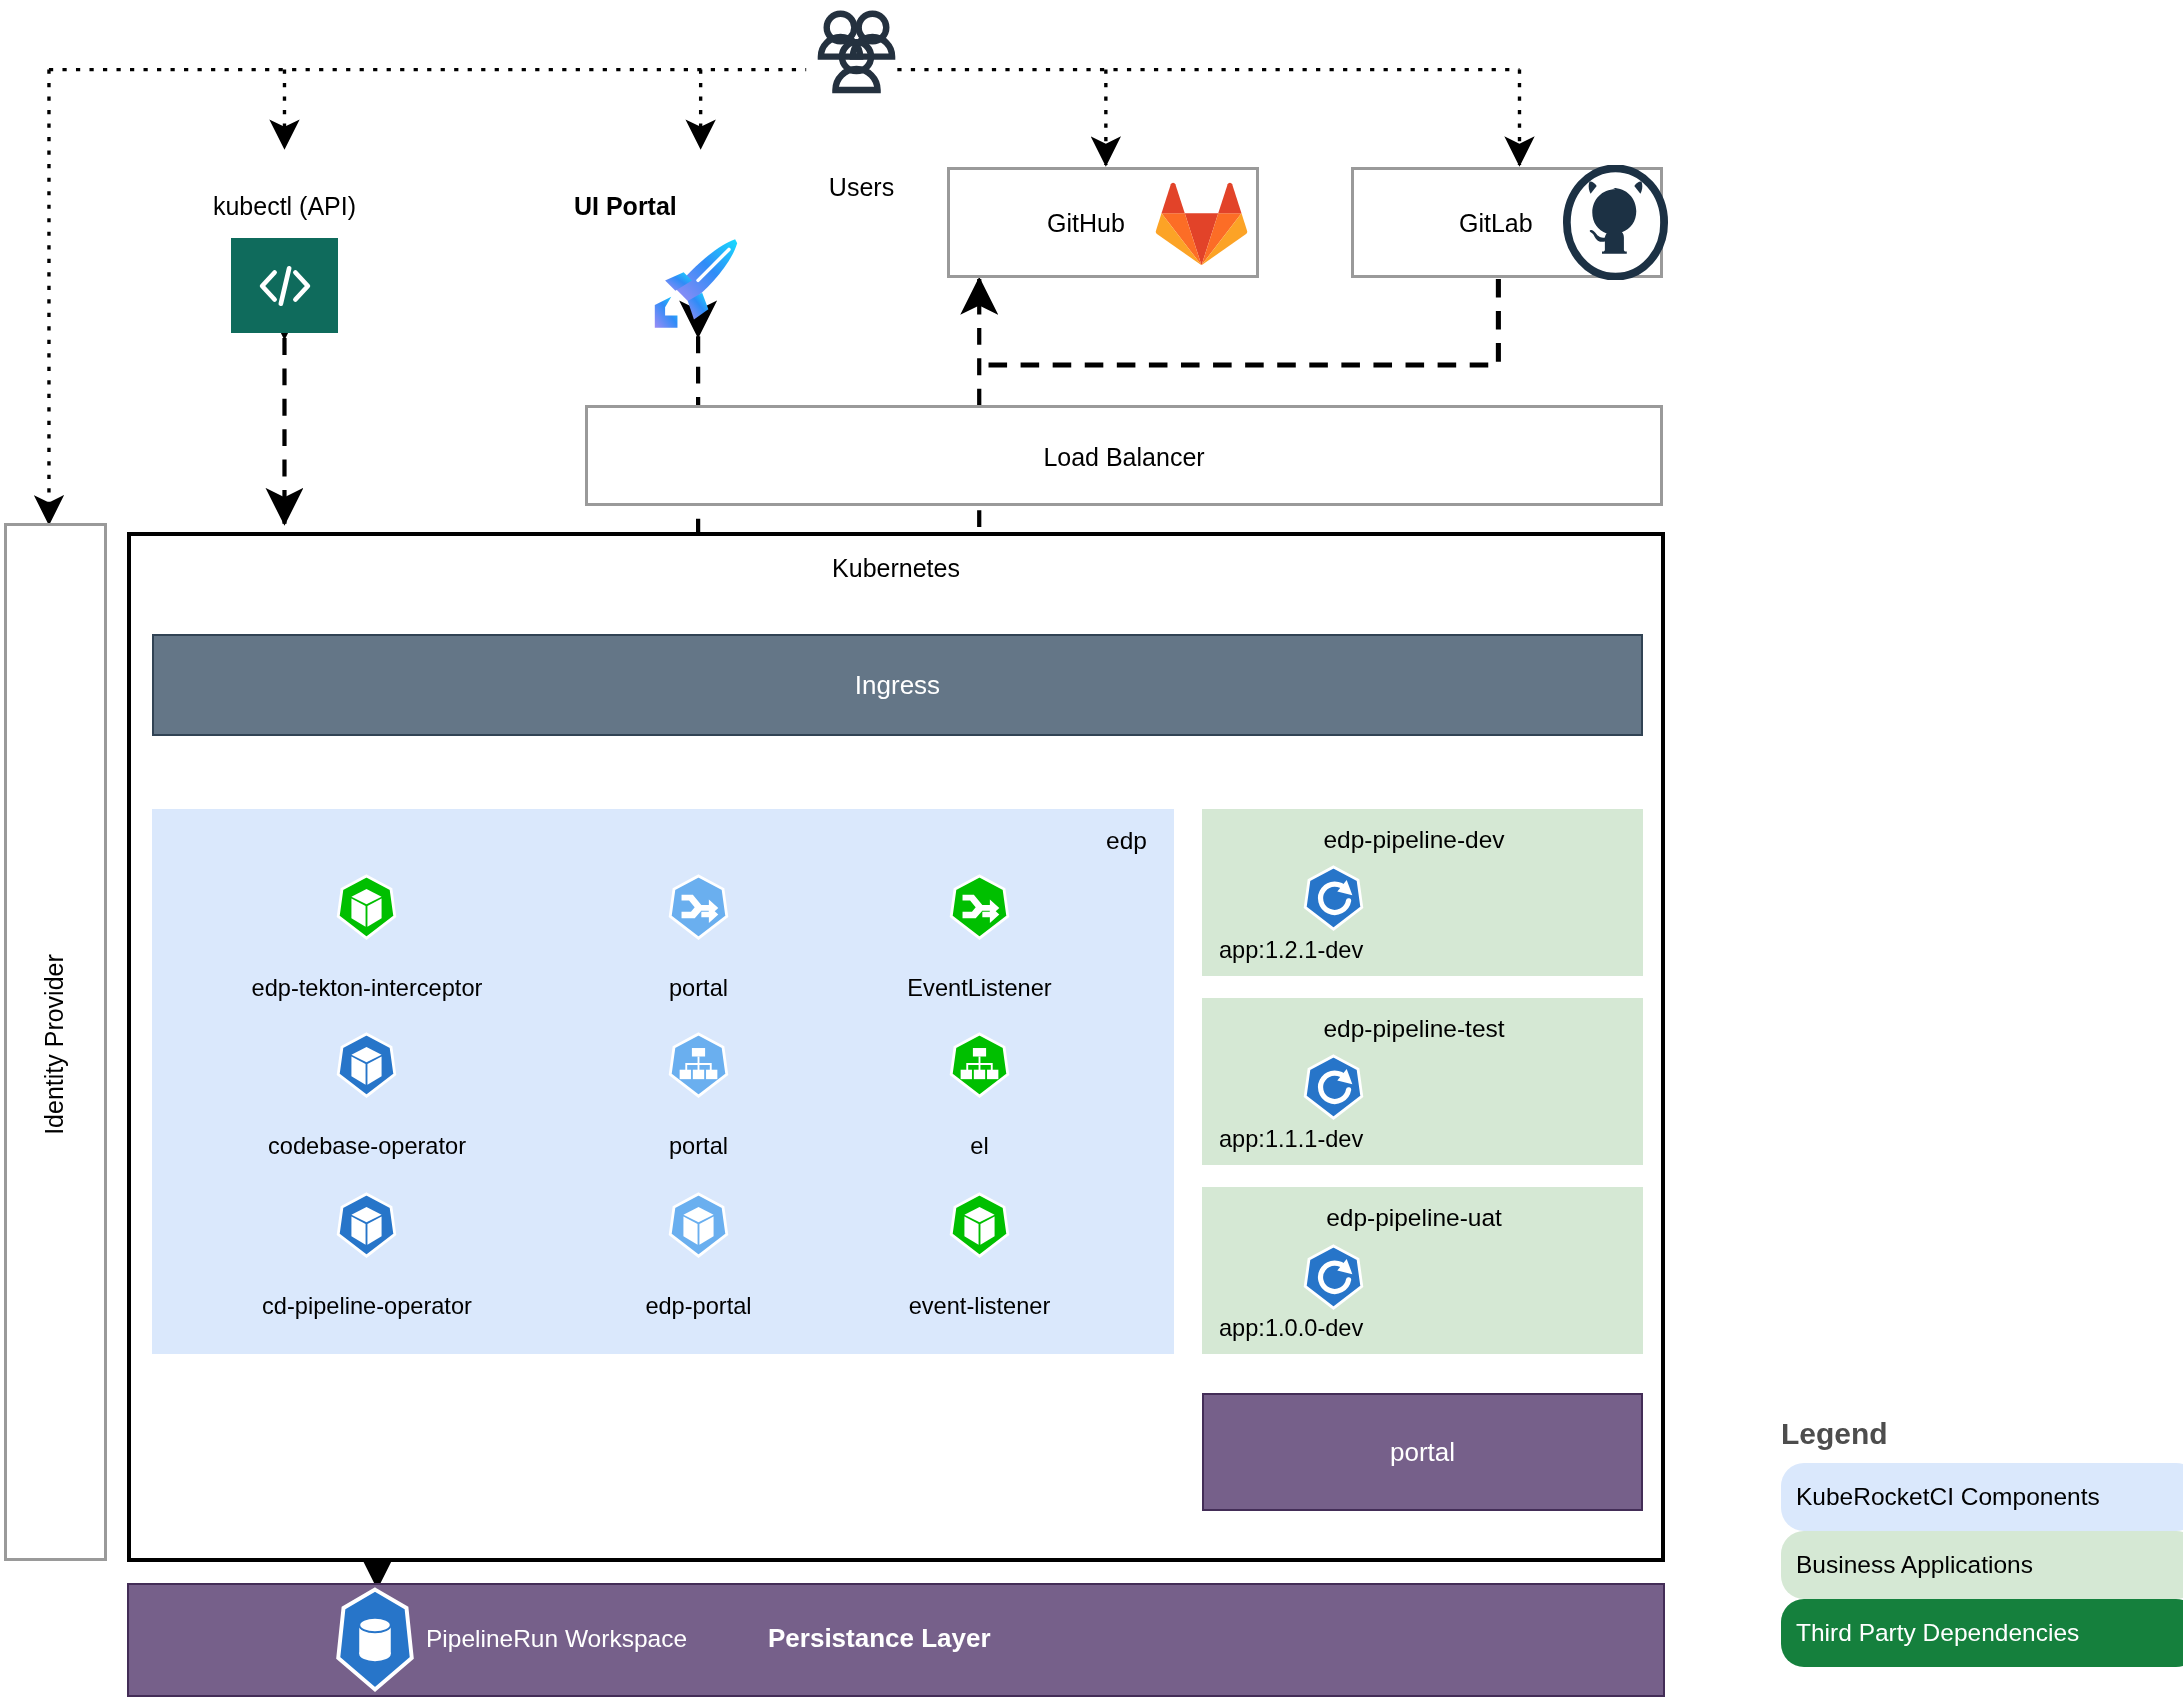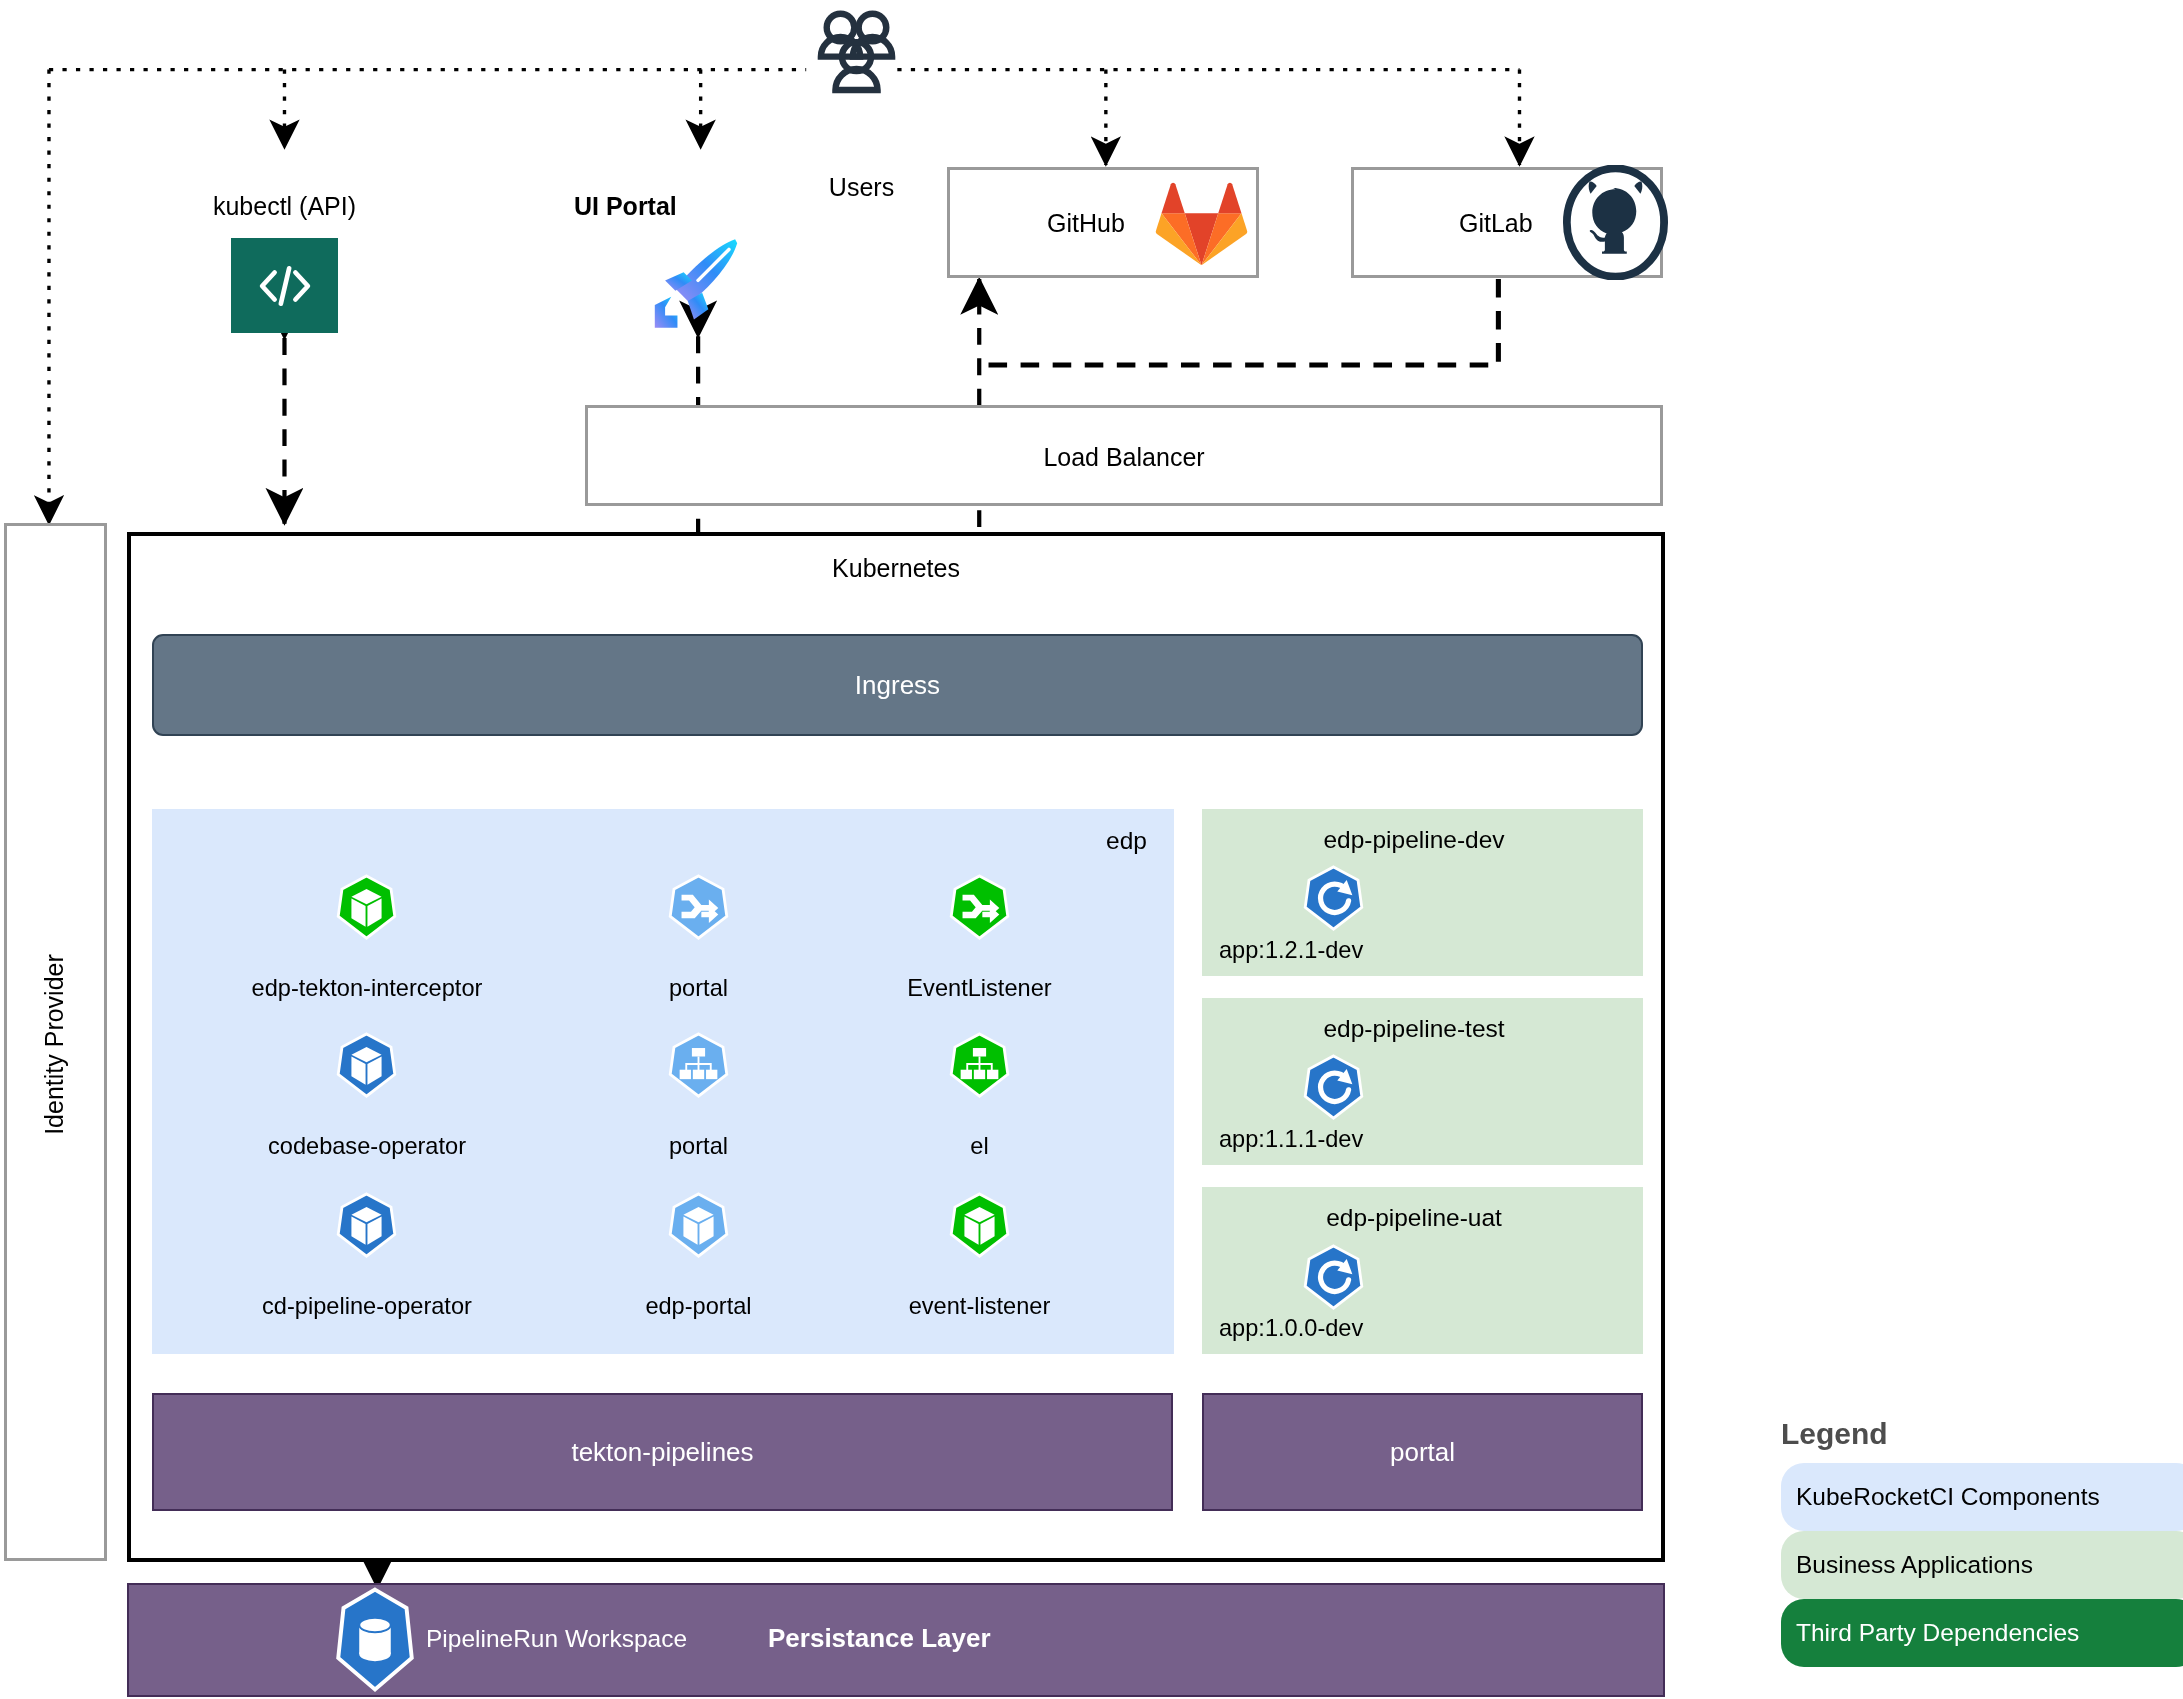--- a/index.html
+++ b/index.html
@@ -156,21 +156,21 @@
 
   <div class="abs box-grey" style="left:4.2px;top:523px;width:103px;height:1038px;"></div>
   <div class="vlabel" style="left:-51px;top:1030px;width:211px;text-align:center;transform:rotate(-90deg);">Identity Provider</div>
 
   <div class="abs box-grey" style="left:585px;top:405px;width:1078px;height:101px;"></div>
   <div class="lbl" style="left:585px;top:443px;width:1078px;text-align:center;">Load Balancer</div>
 
   <div class="abs box-black" style="left:127px;top:532px;width:1538px;height:1030px;"></div>
   <div class="lbl" style="left:127px;top:554px;width:1538px;text-align:center;">Kubernetes</div>
 
-  <div class="abs ingress ctr" style="left:152px;top:634px;width:1491px;height:102px;border-radius:11px;">
+  <div class="abs ingress ctr" style="left:152px;top:634px;width:1491px;height:102px;">
     <span style="font-size:26px;">Ingress</span>
   </div>
 
   <div class="abs edp-ns" style="left:152px;top:809px;width:1022px;height:545px;"></div>
   <div class="ns-title" style="left:1106px;top:827px;">edp</div>
 
   <div class="k8s" style="left:336px;top:874px;">
     <svg viewBox="0 0 64 70">
         <polygon points="32,2 58,16 62,45 32,68 2,45 6,16" fill="#00bf00" stroke="#fff" stroke-width="3"></polygon>
       <g fill="#fff">
@@ -315,23 +315,20 @@
     <svg viewBox="0 0 64 70">
         <polygon points="32,2 58,16 62,45 32,68 2,45 6,16" fill="#2775c9" stroke="#fff" stroke-width="3"></polygon>
       <g fill="none" stroke="#fff" stroke-width="5.5" stroke-linecap="round">
         <path d="M45,26 a15,15 0 1 0 3,12"></path>
         </g>
       <polygon points="46,16 52,32 36,28" fill="#fff"></polygon>
       </svg>
   </div>
   <div class="icon-cap" style="left:1219px;top:1315px;width:253px;text-align:left;">app:1.0.0-dev</div>
 
-  <div class="abs third ctr" style="left:152px;top:1393px;width:1021px;height:118px;">
-    <span style="font-size:26px;">tekton-pipelines</span>
-  </div>
   <div class="abs third ctr" style="left:1202px;top:1393px;width:441px;height:118px;">
     <span style="font-size:26px;">portal</span>
   </div>
 
   <div class="abs third" style="left:127px;top:1583px;width:1538px;height:114px;"></div>
   <div class="abs" style="left:333px;top:1587px;width:84px;height:105px;">
     <svg viewBox="0 0 64 80" width="84" height="105">
       <polygon points="32,2 56,16 60,54 32,78 4,54 8,16" fill="#2775c9" stroke="#fff" stroke-width="3"></polygon>
       <g fill="#fff">
           <ellipse cx="32" cy="29" rx="12" ry="5.5"></ellipse>

